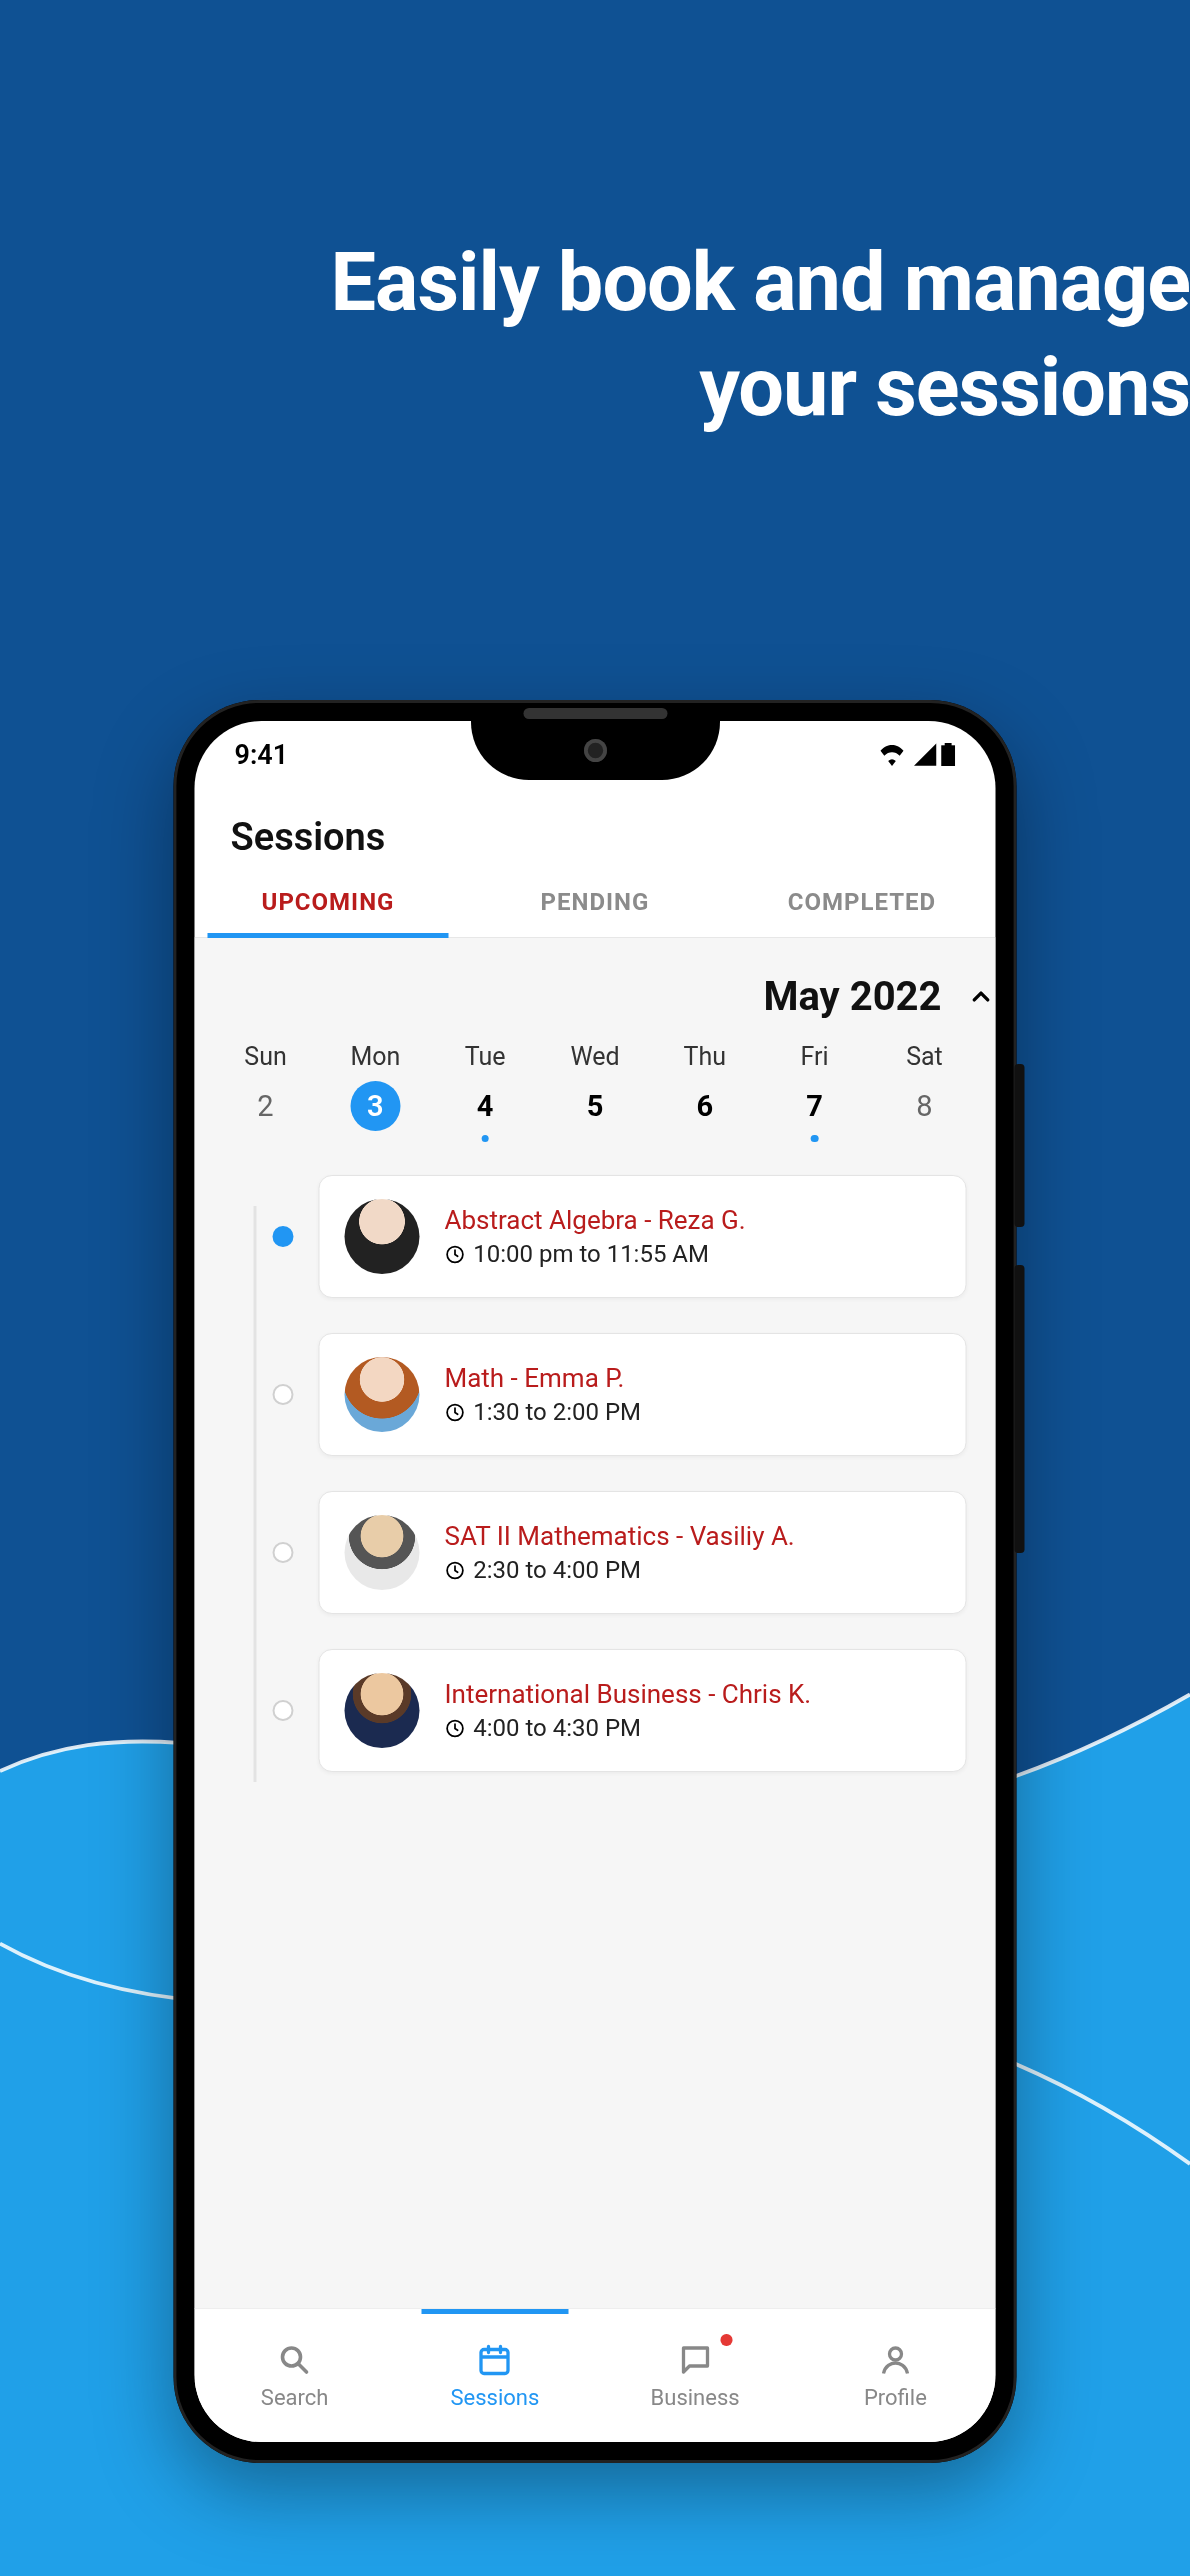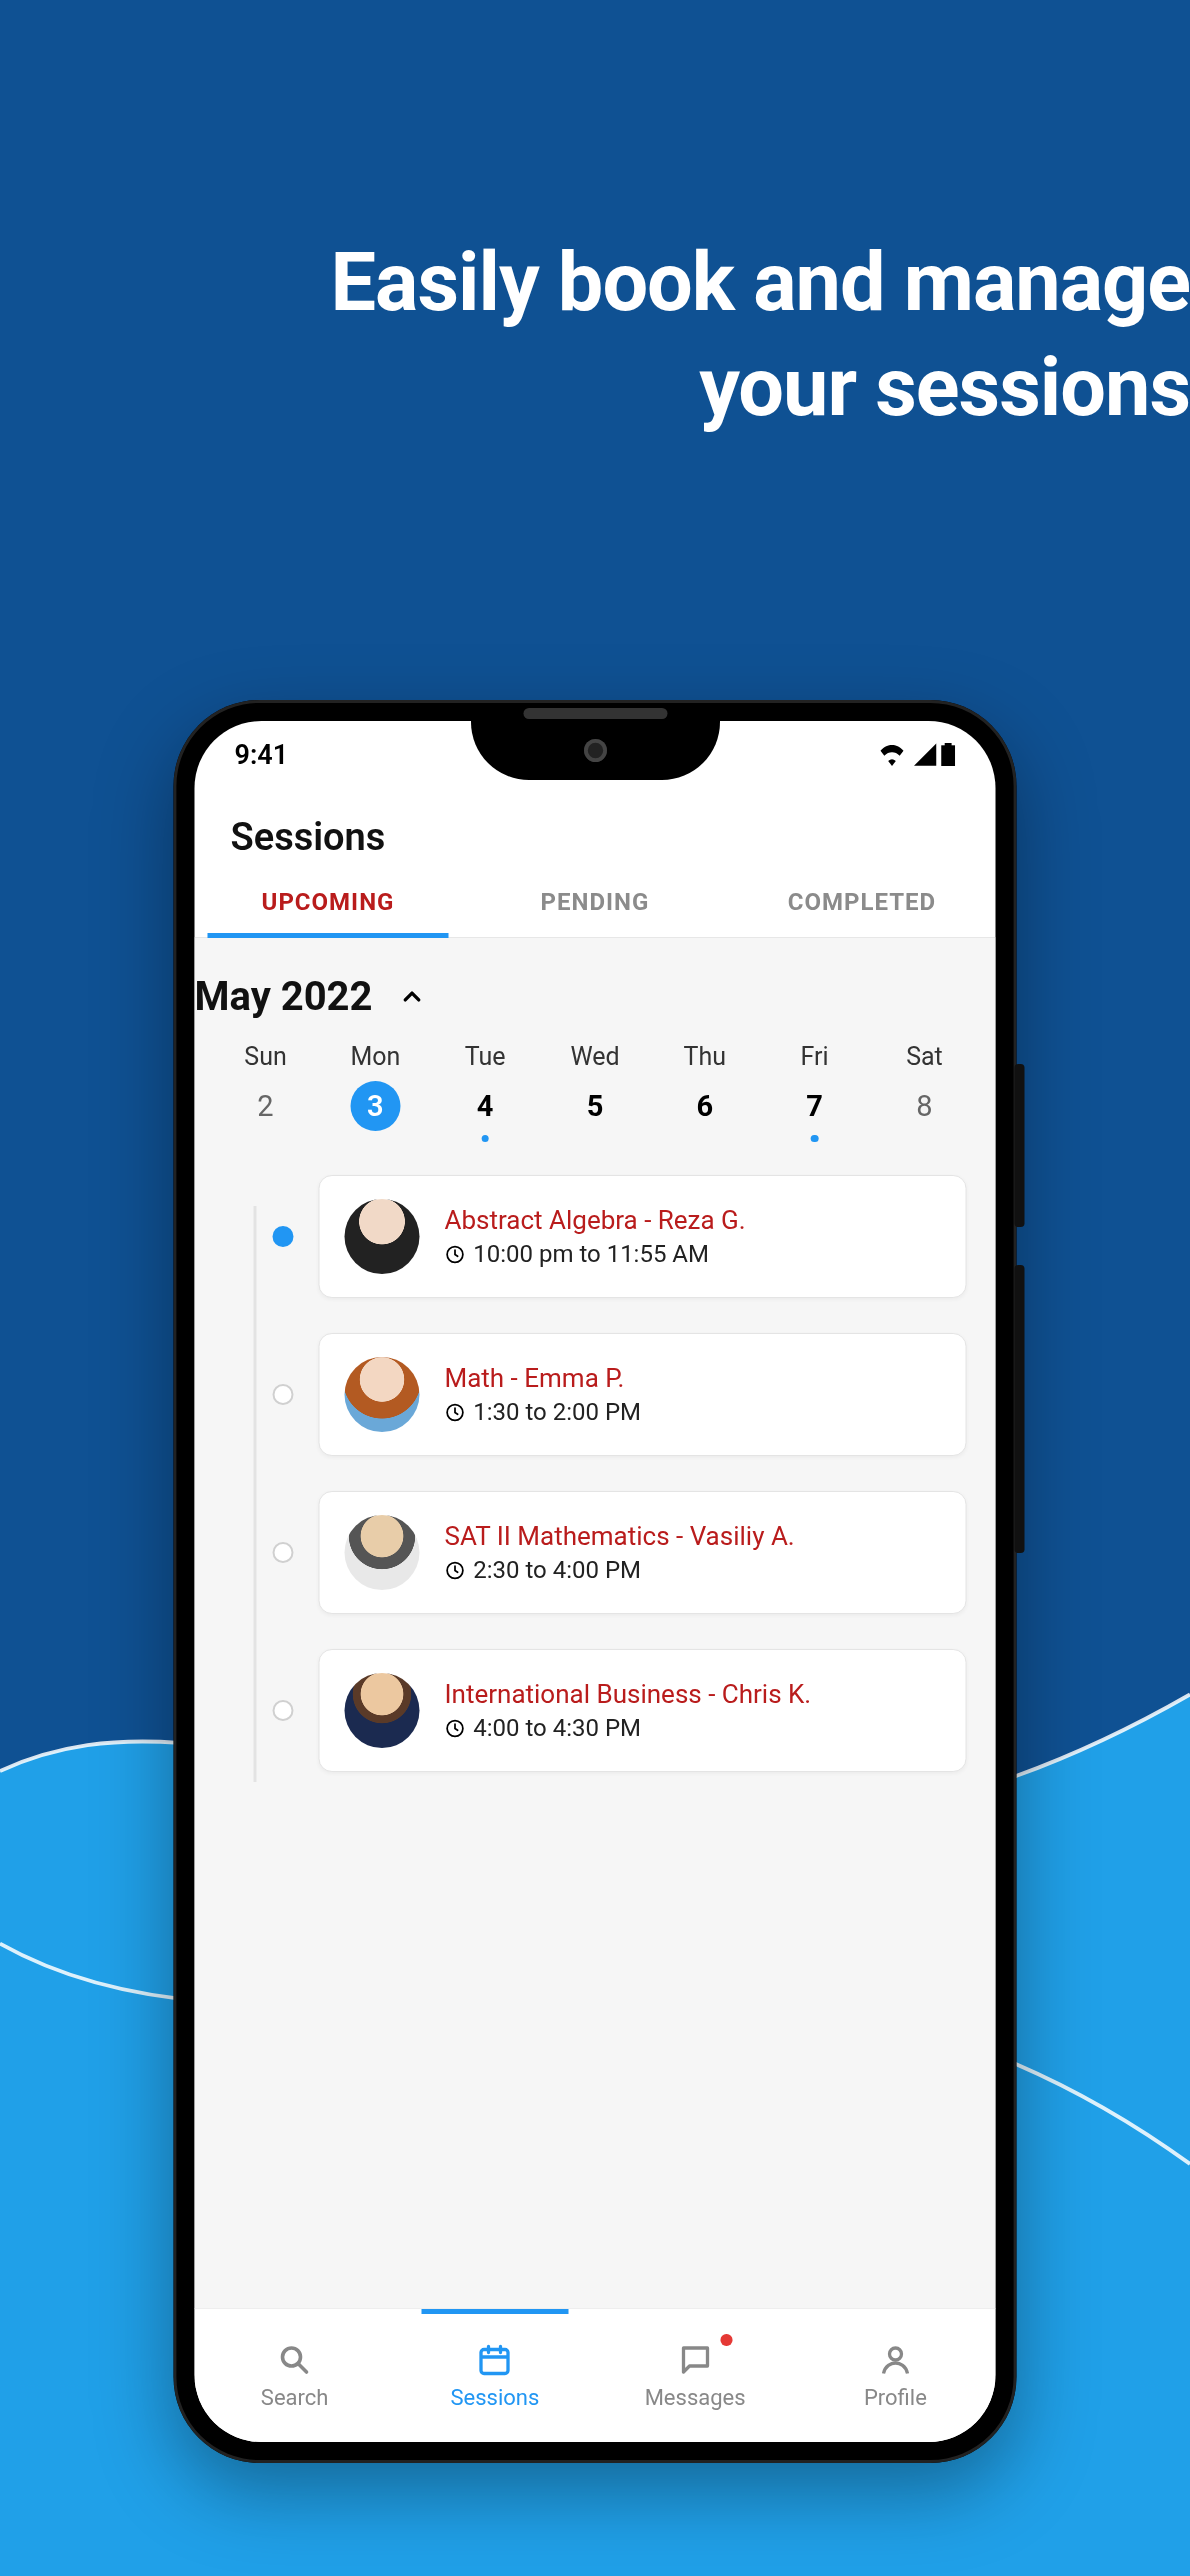--- a/index.html
+++ b/index.html
@@ -121,21 +121,21 @@
   }
   .tab.active { color: #b91c1c; }
   .tab.active::after {
     content:"";
     position:absolute; left:13.4px; right:13.4px; bottom:-1.9px;
     height:5.8px; background:#2196f3;
   }
   
   .content { flex:1; background:#f6f6f6; overflow:hidden; }
   .month-row {
-    display:flex; align-items:center; justify-content:flex-start; gap:25px;
+    display:flex; align-items:center; justify-content:flex-end; gap:25px;
     padding: 35px 0 17px;
   }
   .month-label { font-size:40px; font-weight:700; color:#111; }
   .chevron { width:29px; height:29px; display:flex; align-items:center; justify-content:center; cursor:pointer; }
   .week {
     display:flex; justify-content:space-between;
     padding: 5.8px 23px 17px;
   }
   .day {
     width: 96px; text-align:center; cursor:pointer;
@@ -383,21 +383,21 @@
             </svg>
           </div>
           <div>Sessions</div>
         </div>
         <div class="nav-item">
           <div class="nav-icon">
             <svg width="36" height="36" viewBox="0 0 24 24">
               <path d="M4 4h16v12H8l-4 4V4z" fill="none" stroke="currentColor" stroke-width="2.2" stroke-linejoin="round"></path>
             </svg>
           </div>
-          <div>Messages</div>
+          <div>Business</div>
           <div class="badge"></div>
         </div>
         <div class="nav-item">
           <div class="nav-icon">
             <svg width="36" height="36" viewBox="0 0 24 24">
               <circle cx="12" cy="8" r="4" fill="none" stroke="currentColor" stroke-width="2.2"></circle>
               <path d="M4 21c1-5 5-7 8-7s7 2 8 7" fill="none" stroke="currentColor" stroke-width="2.2"></path>
             </svg>
           </div>
           <div>Profile</div>

